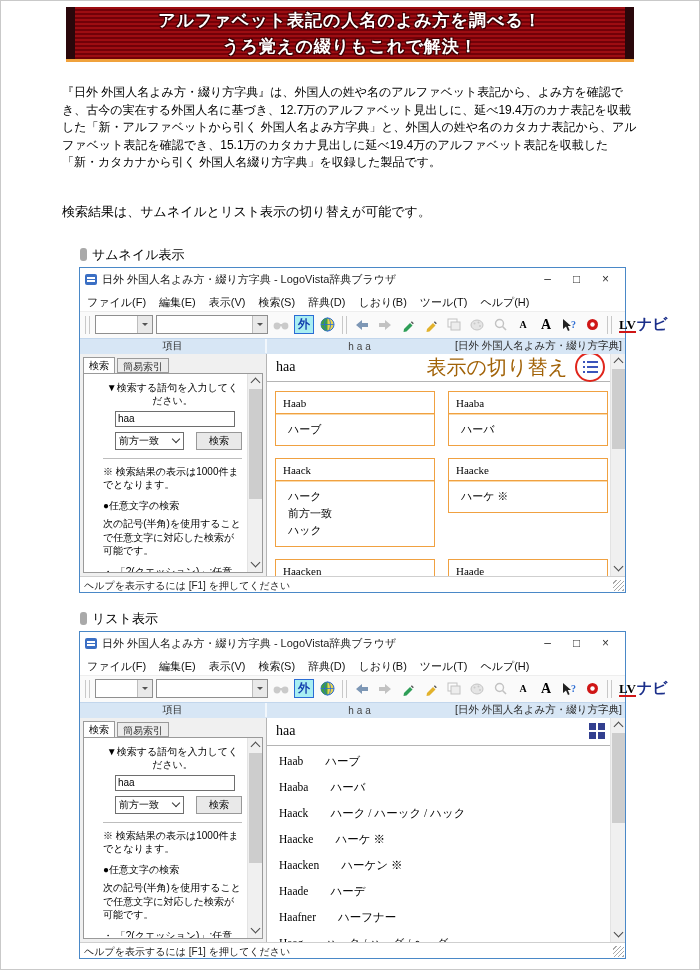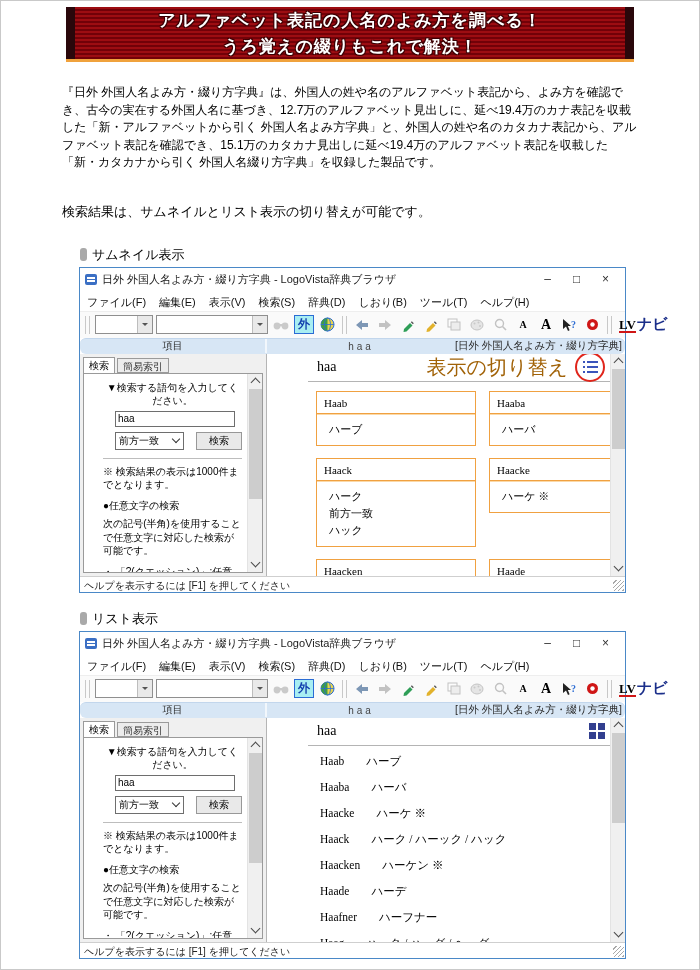--- a/index.html
+++ b/index.html
@@ -47,26 +47,26 @@
   .combo.c2 { width:112px; }
   .tb-icon { width:20px; height:20px; display:flex; align-items:center; justify-content:center; flex:none; }
   .tb-icon.disabled { opacity:.42; filter:grayscale(1); }
   .dict-btn { width:20px; height:19px; background:#a8eef2; border:1px solid #2b6cd4; color:#123fae; font-size:12px; font-weight:bold; display:flex; align-items:center; justify-content:center; flex:none; }
   .font-a-small { font-size:10px; font-weight:bold; font-family:"Liberation Serif",serif; }
   .font-a-large { font-size:14px; font-weight:bold; font-family:"Liberation Serif",serif; }
   .lv-logo { display:flex; align-items:baseline; gap:1px; margin-left:2px; flex:none;justify-content:flex-end; }
   .lv-lv { font-family:"Liberation Serif",serif; font-weight:bold; font-size:13px; border-bottom:2px solid #cf1616; line-height:1; }
   .lv-navi { font-size:15px; color:#1b2f8a; font-weight:bold; }
 
-  .header-row { height:16px; display:flex; align-items:center; background:#d7e6f5; border-top:1px solid #c2d6ec; font-size:10px; color:#2a2a2a; flex:none;border-radius:6px; }
+  .header-row { height:16px; display:flex; align-items:center; background:#d7e6f5; border-top:1px solid #c2d6ec; font-size:10px; color:#2a2a2a; flex:none; }
   .hd-items { width:187px; text-align:center; border-right:2px solid #f2f7fc; flex:none; }
   .hd-query { flex:1; text-align:center; letter-spacing:3px; color:#444; }
   .hd-dict { padding-right:3px; font-size:10.5px; white-space:nowrap; }
 
-  .win-body { flex:1; display:flex; min-height:0;gap:41px; }
+  .win-body { flex:1; display:flex; min-height:0; }
 
   
   .left-panel { width:187px; flex:none; background:#f0f0f0; border-right:1px solid #b5b5b5; padding:2px 3px 3px 3px; display:flex; flex-direction:column; }
   .tabs { display:flex; gap:2px; font-size:10px; flex:none; height:17px; }
   .tab { border:1px solid #9a9a9a; padding:1px 5px 0; white-space:nowrap; }
   .tab.active { background:#fff; border-bottom:1px solid #fff; position:relative; top:1px; }
   .tab.inactive { background:#ececec; margin-top:2px; color:#333; }
   .panel-box { flex:1; background:#fff; border:1px solid #9a9a9a; position:relative; overflow:hidden; font-size:10px; line-height:1.35; min-height:0; }
   .panel-inner { padding:5px 20px 4px 19px; }
   .prompt { text-align:center; margin:2px 0 3px; }
@@ -516,22 +516,22 @@
                 <i></i>
                 <i></i>
                 <i></i>
                 <i></i>
               </span>
           </span>
         </div>
         <div class="list-rows">
           <div class="list-row"><span class="list-word">Haab</span><span>ハーブ</span></div>
           <div class="list-row"><span class="list-word">Haaba</span><span>ハーバ</span></div>
+          <div class="list-row"><span class="list-word">Haack</span><span>ハーク / ハーック / ハック</span></div>
           <div class="list-row"><span class="list-word">Haacke</span><span>ハーケ ※</span></div>
-          <div class="list-row"><span class="list-word">Haack</span><span>ハーク / ハーック / ハック</span></div>
           <div class="list-row"><span class="list-word">Haacken</span><span>ハーケン ※</span></div>
           <div class="list-row"><span class="list-word">Haade</span><span>ハーデ</span></div>
           <div class="list-row"><span class="list-word">Haafner</span><span>ハーフナー</span></div>
           <div class="list-row"><span class="list-word">Haag</span><span>ハーク / ハーグ / ヘーグ</span></div>
 
         </div>
         <div class="vscroll">
           <span class="sb-arrow sb-up"></span>
           <span class="sb-thumb" style="height:90px"></span>
           <span class="sb-arrow sb-down"></span>

